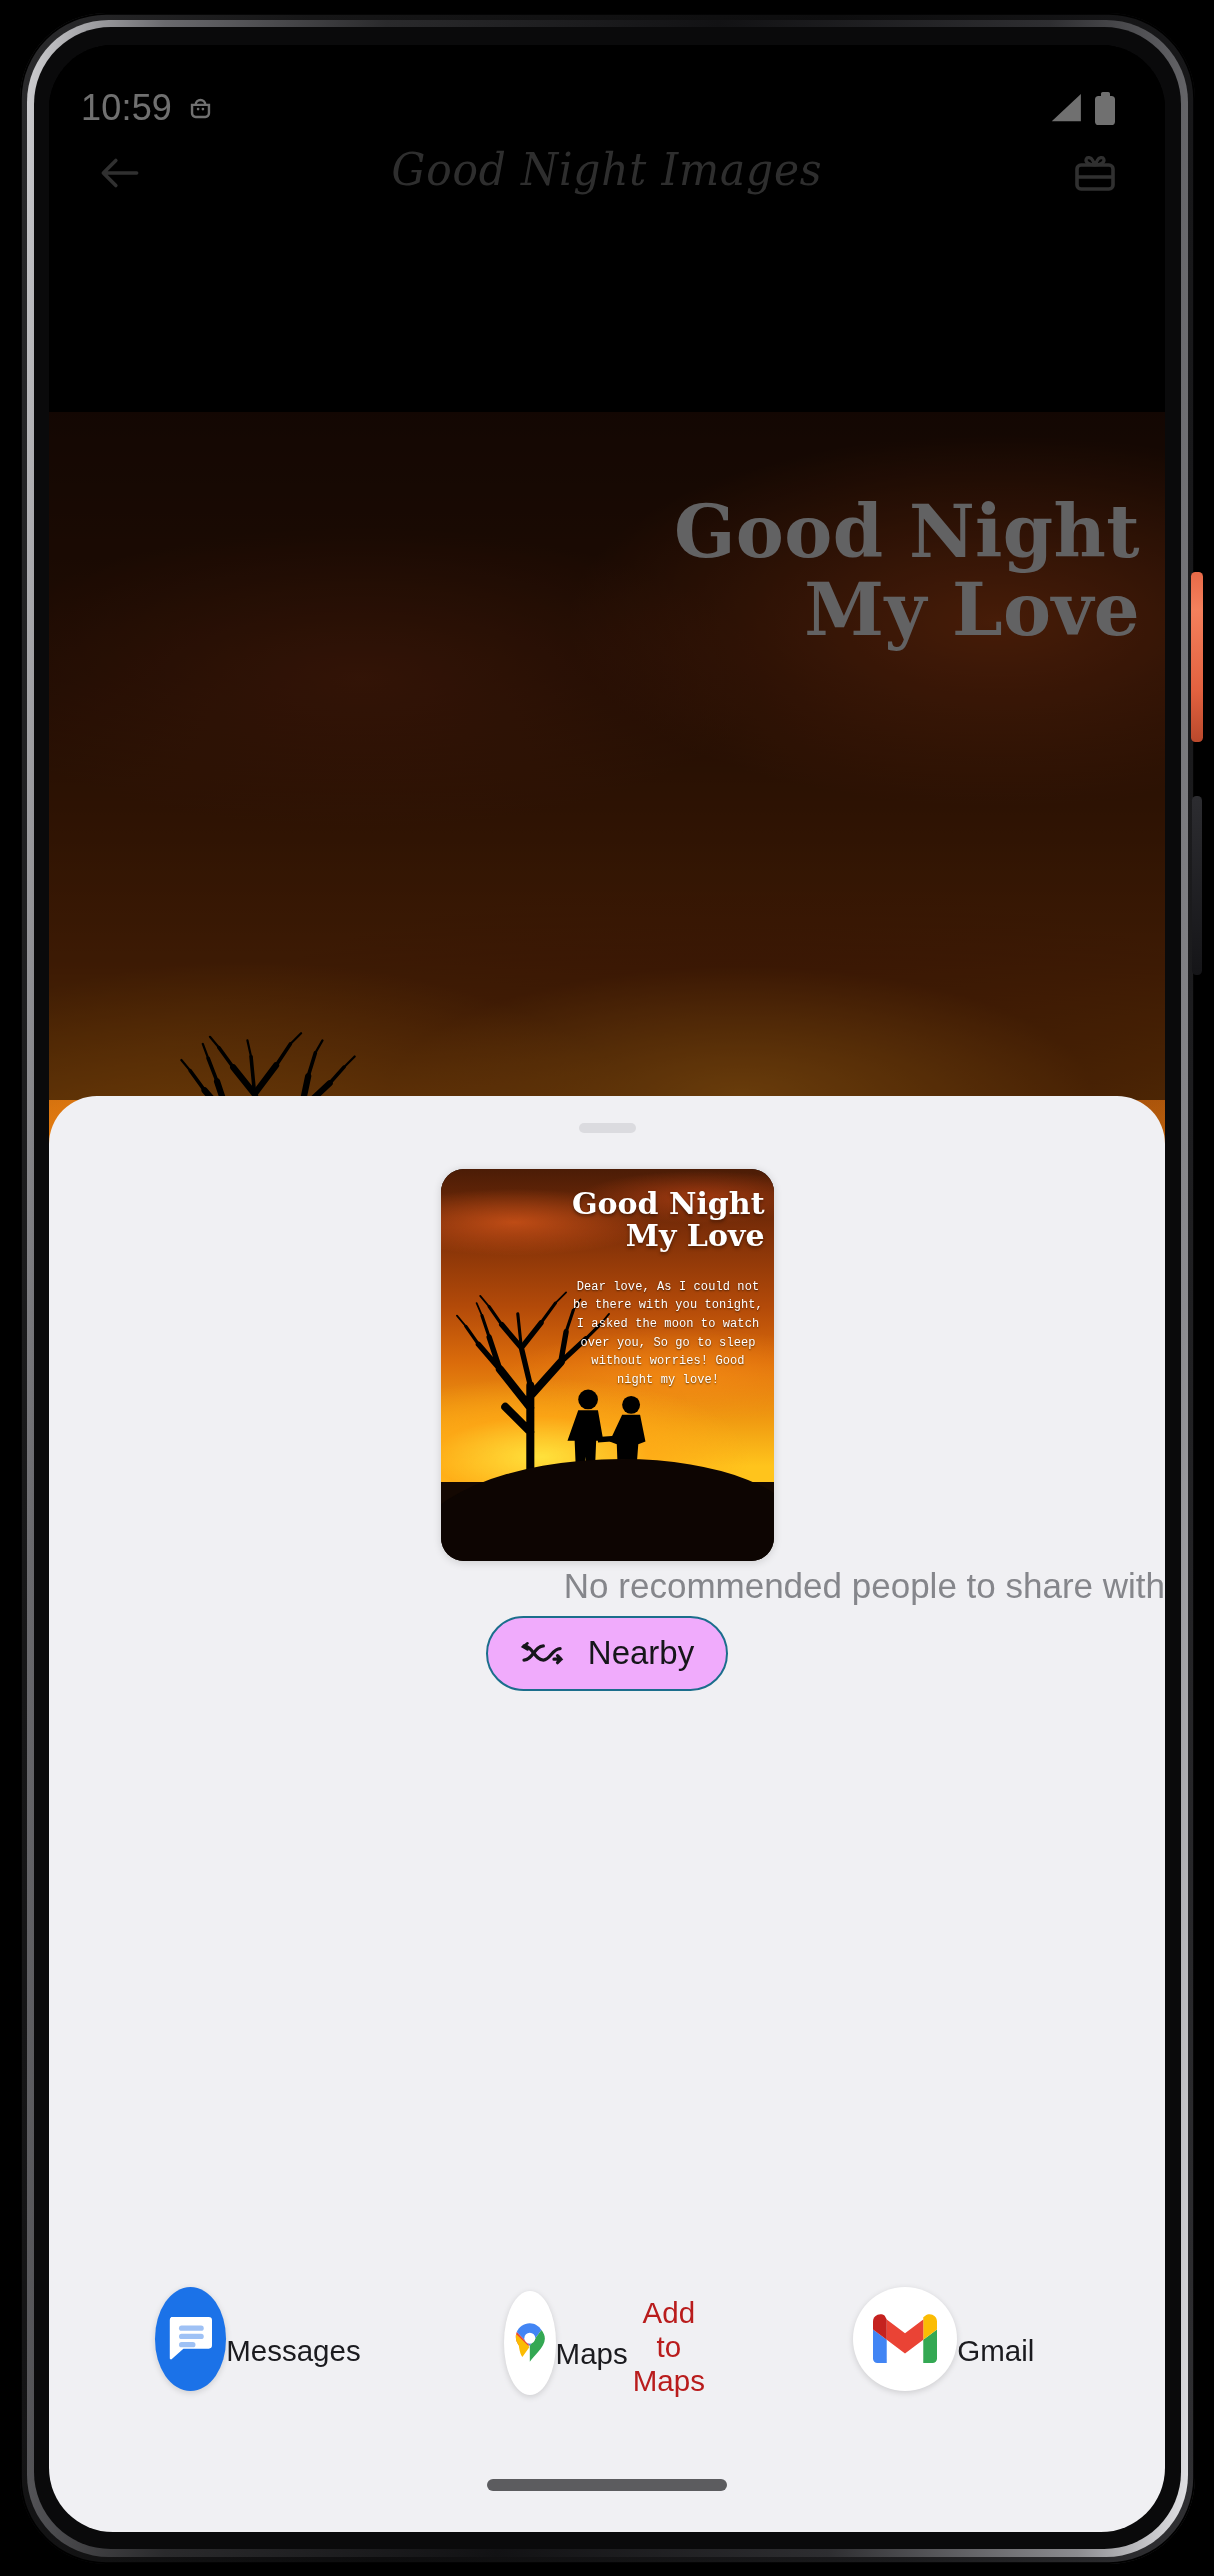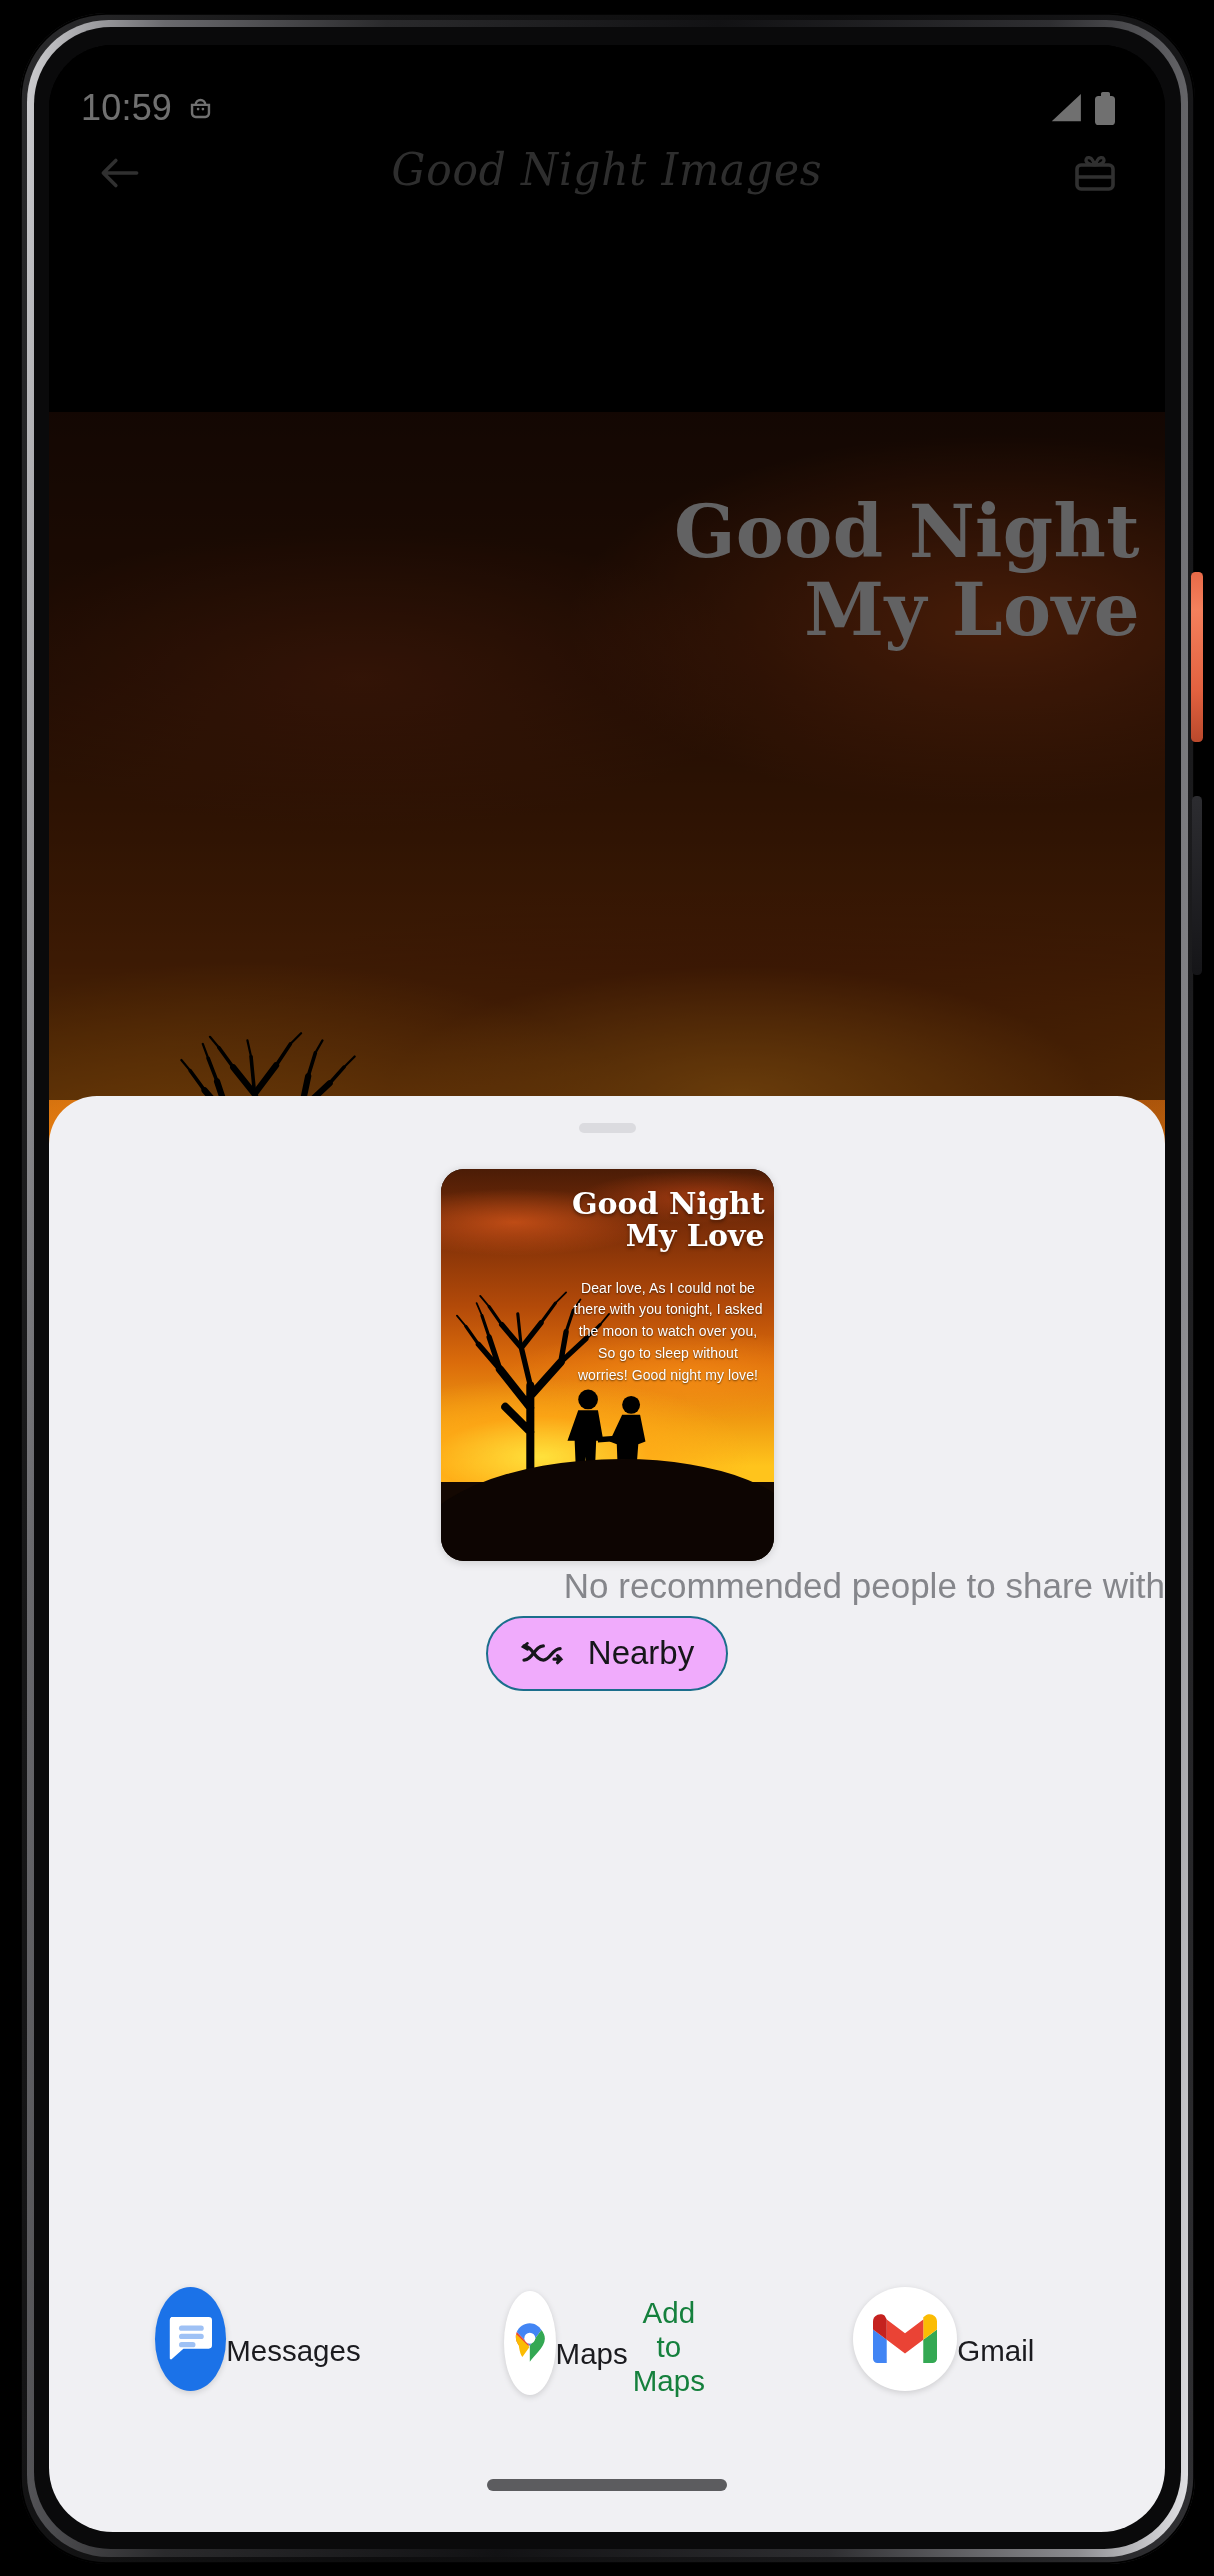--- a/index.html
+++ b/index.html
@@ -172,22 +172,22 @@
     background:#0d0502;
     border-radius:54% 46% 0 0 / 88% 70% 0 0;
   }
   .thumb-title{
     position:absolute; right:9px; top:19.7px; text-align:right;
     font-family:"DejaVu Serif", serif; font-weight:700; color:#fff;
     font-size:30px; line-height:1.06; text-shadow:0 1.8px 3.6px rgba(0,0,0,.45);
   }
   .thumb-msg{
     position:absolute; right:9px; top:109px; width:193px;
-    text-align:center; color:#fff; font-size:14px; line-height:1.55;
-    font-family:Liberation Sans, sans-serif; letter-spacing:0.1px;
+    text-align:center; color:#fff; font-size:12px; line-height:1.55;
+    font-family:Liberation Mono, monospace; letter-spacing:0.1px;
     text-shadow:0 0.9px 1.8px rgba(0,0,0,.6);
   }
 
   
   #action-row{
     margin-top:55px; display:flex; gap:48px; flex:none;
   }
   .chip{
     height:75px; padding:0 32px; border-radius:38px;
     border:2.2px solid #1b6e8c; background:#f0abfc;
@@ -206,21 +206,21 @@
     display:flex; justify-content:space-around; padding:0 34px;
     align-items:flex-start;
   }
   .app-target{ width:206px; display:flex; flex-direction:row; align-items:center; cursor:pointer; }
   .app-icon{
     width:104px; height:104px; border-radius:50%;
     display:flex; align-items:center; justify-content:center;
     box-shadow:0 1.8px 6.3px rgba(0,0,0,.15); overflow:hidden;
   }
   .app-name{ margin-top:23px; font-size:29.5px; color:#1b1b1f; text-align:center; }
-  .app-sub{ margin-top:9px; font-size:29.5px; color:#15803d; text-align:center; }
+  .app-sub{ margin-top:9px; font-size:29.5px; color:#b91c1c; text-align:center; }
 
   
   #nav-pill{
     position:absolute; left:50%; transform:translateX(-50%); bottom:41px;
     width:240px; height:11.6px; border-radius:7.2px; background:#5c5c5f;
   }
 </style>
 </head>
 <body>
 

